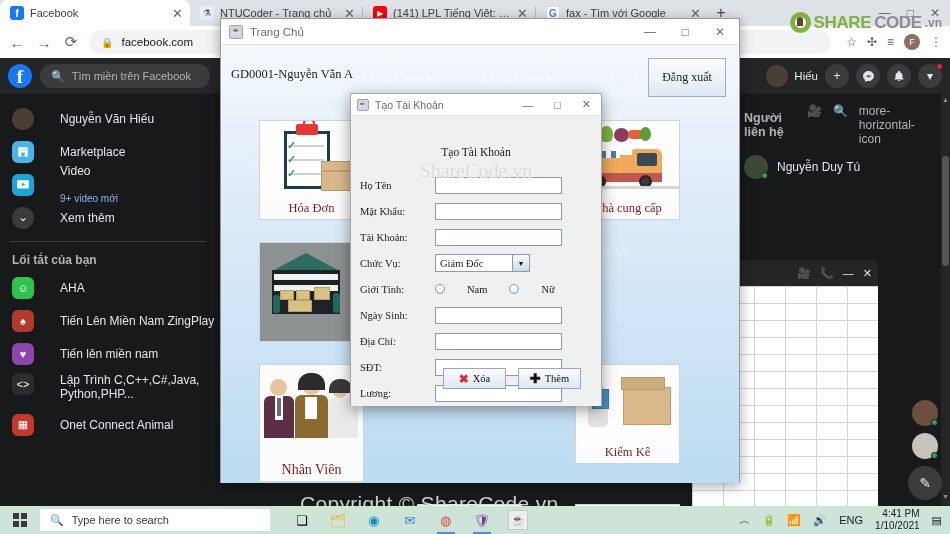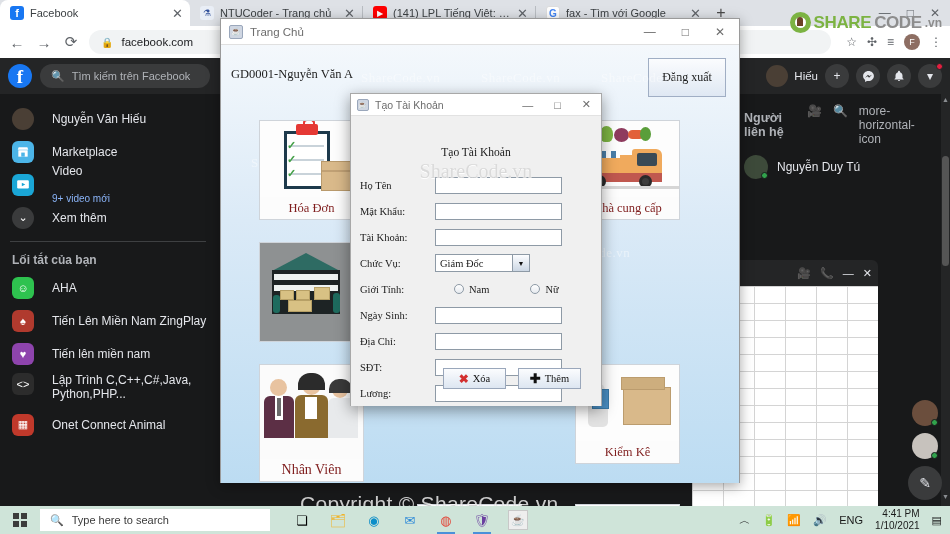--- a/index.html
+++ b/index.html
@@ -71,21 +71,21 @@
   .fb-me { display: flex; align-items: center; gap: 6px; color: #e4e6eb; font-size: 11.5px; }
   .pic { border-radius: 50%; background: #4a3f35; flex: none; display:block;}
   .circbtn { width: 24px; height: 24px; border-radius: 50%; background: #3a3b3c;
              color: #e4e6eb; display: flex; align-items: center; justify-content: center;
              font-size: 12px; position: relative; }
   .dot-red { position: absolute; top: -1px; right: -1px; width: 7px; height: 7px;
              border-radius: 50%; background: #e41e3f; border: 1px solid #242526; }
 
   .fb-body { position: relative; height: 412px; }
   .fb-sidebar { position: absolute; left: 0; top: 0; width: 216px; padding: 8px 0 0 8px; }
-  .side-item { display: flex; align-items: center; gap: 18px; height: 33px;
+  .side-item { display: flex; align-items: center; gap: 26px; height: 33px;
                color: #e4e6eb; font-size: 12px; padding-left: 4px; }
   .side-item .sico { width: 22px; height: 22px; border-radius: 50%; flex: none;
                      display: flex; align-items: center; justify-content: center;
                      font-size: 11px; color: #fff; }
   .side-sub { font-size: 10px; color: #8ab4f8; margin-top: 14px; }
   .side-col { display: flex; flex-direction: column; line-height: 1.25; }
   .side-divider { height: 1px; background: #3e4042; margin: 7px 10px 7px 2px; }
   .side-head { color: #b0b3b8; font-size: 12px; font-weight: bold; padding: 4px 0 4px 4px; }
   .side-item.sq .sico { border-radius: 6px; }
   .two-line { font-size: 12px; line-height: 1.2; }
@@ -244,22 +244,22 @@
   .frow { display: flex; align-items: center; height: 26px; padding-left: 9px; }
   .frow .flabel { width: 75px; font-family: "Liberation Serif", serif; font-size: 10.5px; color: #1a1a1a; }
   .frow .finput { width: 127px; height: 17px; background: #fff; border: 1px solid #8e9aa6; }
   .combo { width: 95px; height: 18px; background: #fff; border: 1px solid #8e9aa6;
            display: flex; align-items: center; justify-content: space-between; }
   .combo .ctxt { font-family: "Liberation Serif", serif; font-size: 10.5px; padding-left: 4px; color: #1a1a1a; }
   .combo .carrow { width: 17px; height: 16px; background: linear-gradient(180deg,#fcfdff,#ccd7e4);
                    border-left: 1px solid #8e9aa6; display: flex; align-items: center;
                    justify-content: center; font-size: 7px; color: #111; }
   .radiogrp { display: flex; gap: 22px; align-items: center; }
-  .radio { display: flex; align-items: center; gap: 5px;
-           font-family: "Liberation Serif", serif; font-size: 10.5px; color: #1a1a1a; margin-left: 19px; }
+  .radio { display: flex; align-items: center; gap: 22px;
+           font-family: "Liberation Serif", serif; font-size: 10.5px; color: #1a1a1a; }
   .radio i { width: 10px; height: 10px; border-radius: 50%; border: 1px solid #8e9aa6;
              background: linear-gradient(180deg,#fff,#e6eaef); display: block; }
   .dlg-btns { position: absolute; left: 92px; bottom: 17px; display: flex; gap: 12px; }
   .dbtn { width: 63px; height: 21px; background: linear-gradient(180deg,#fbfcfe,#dde6f1);
           border: 1px solid #9aa7bb; display: flex; align-items: center; justify-content: center;
           gap: 4px; font-family: "Liberation Serif", serif; font-size: 10.5px; color: #111; }
   .xmark { color: #d32f2f; font-weight: bold; font-size: 12px; line-height: 1; }
   .plusmark { color: #111; font-weight: bold; font-size: 13px; line-height: 1; }
 
   
@@ -358,21 +358,21 @@
     <span class="txt3">.vn</span>
   </div>
 
   <div class="fb">
 
     <div class="fb-topbar">
       <div class="fb-left-top">
         <div class="fb-logo">f</div>
         <div class="fb-search">
           <span>🔍</span>
-          <span>Tìm kiếm trên Facebook</span>
+          <span>Tìm miền trên Facebook</span>
         </div>
       </div>
       <div class="fb-right-top">
         <div class="fb-me">
           <span class="pic" style="width:22px;height:22px;"></span>
           <span>Hiếu</span>
         </div>
         <div class="circbtn">+</div>
         <div class="circbtn">
           <svg width="13" height="13" viewBox="0 0 24 24">

